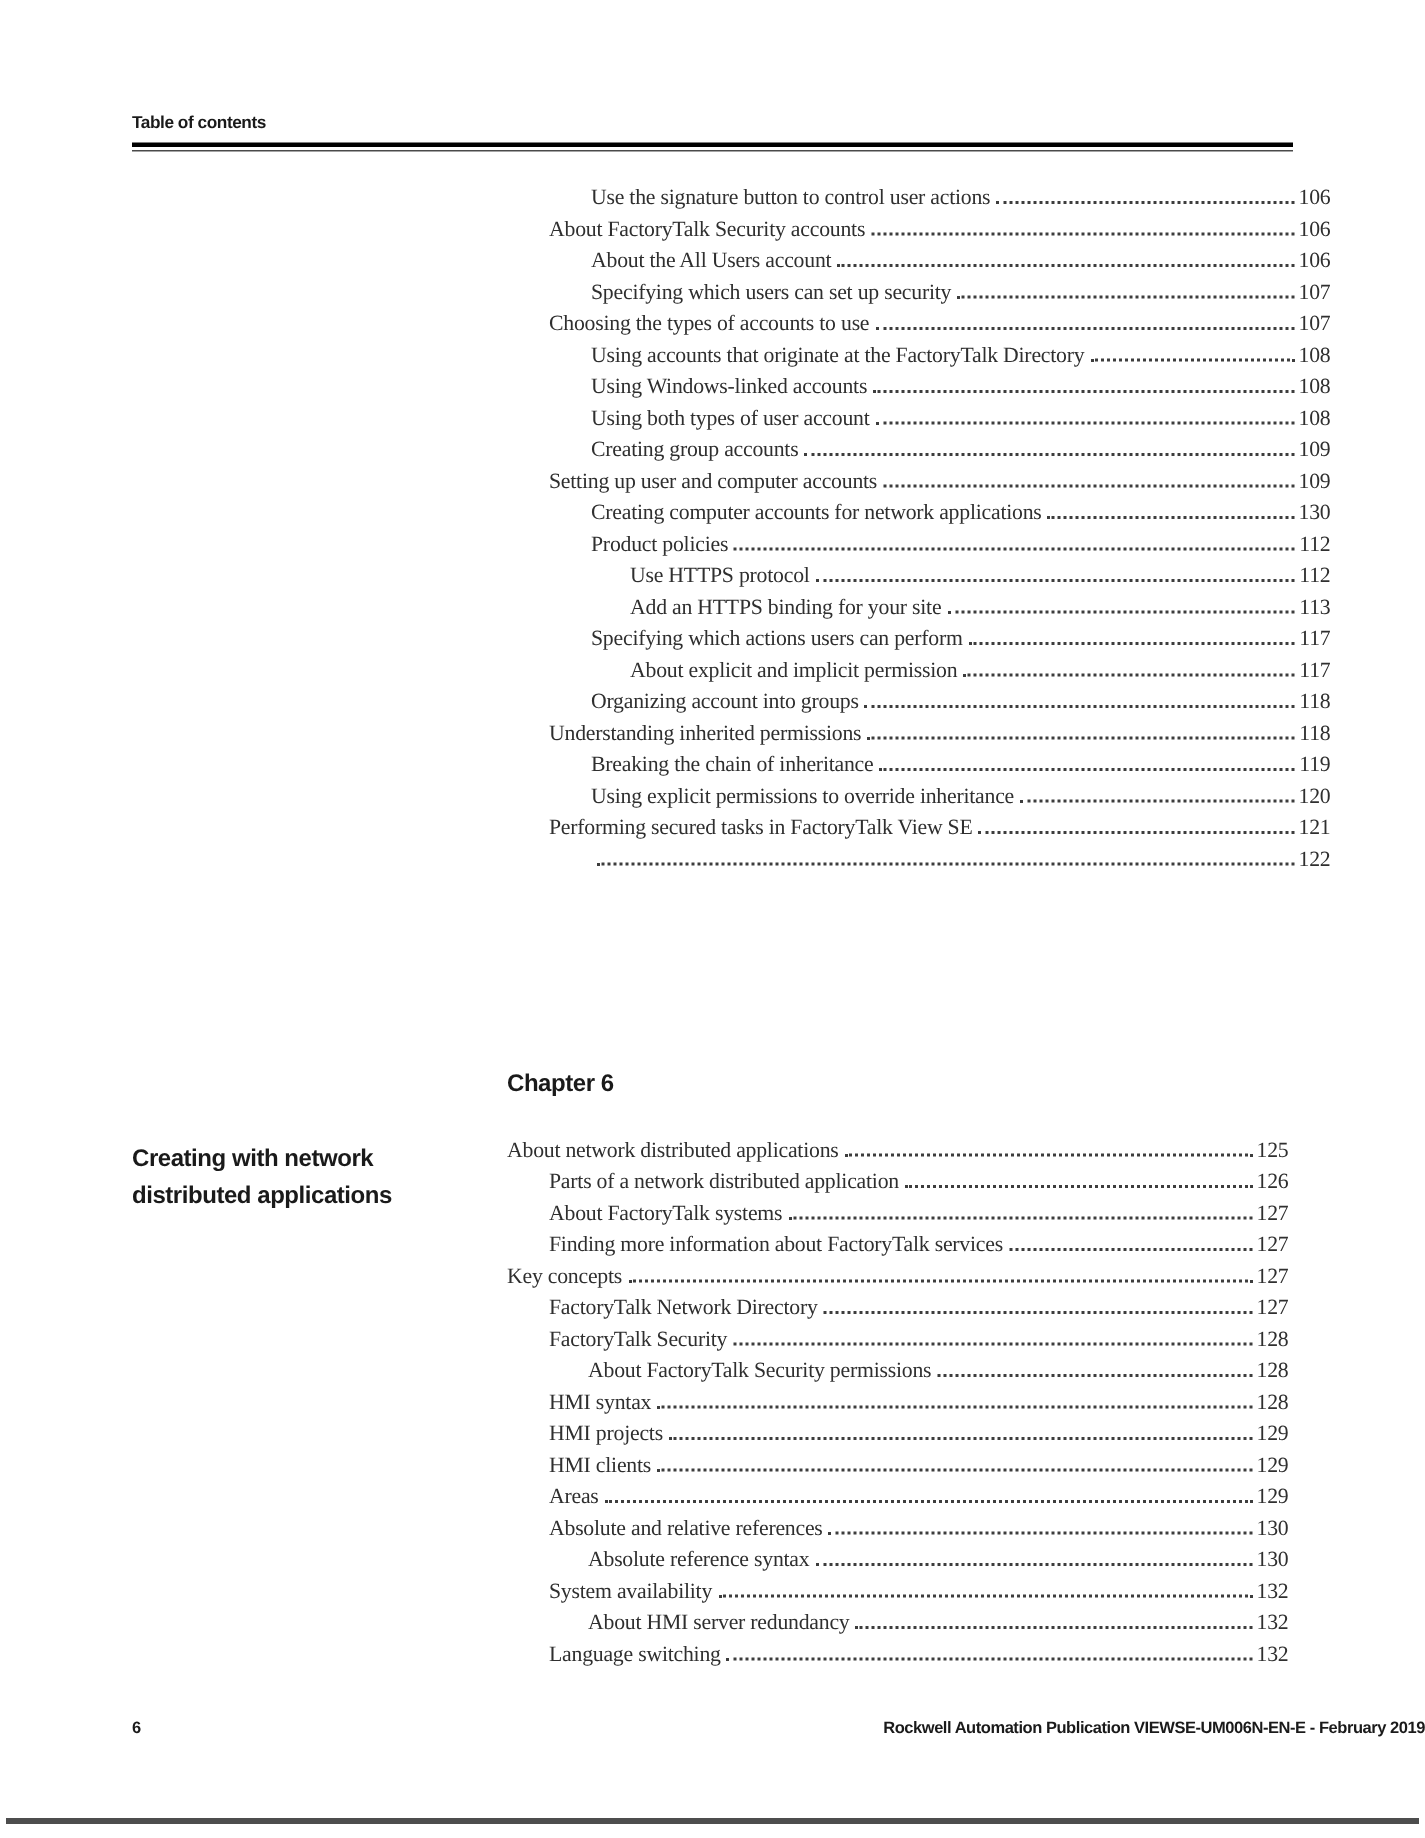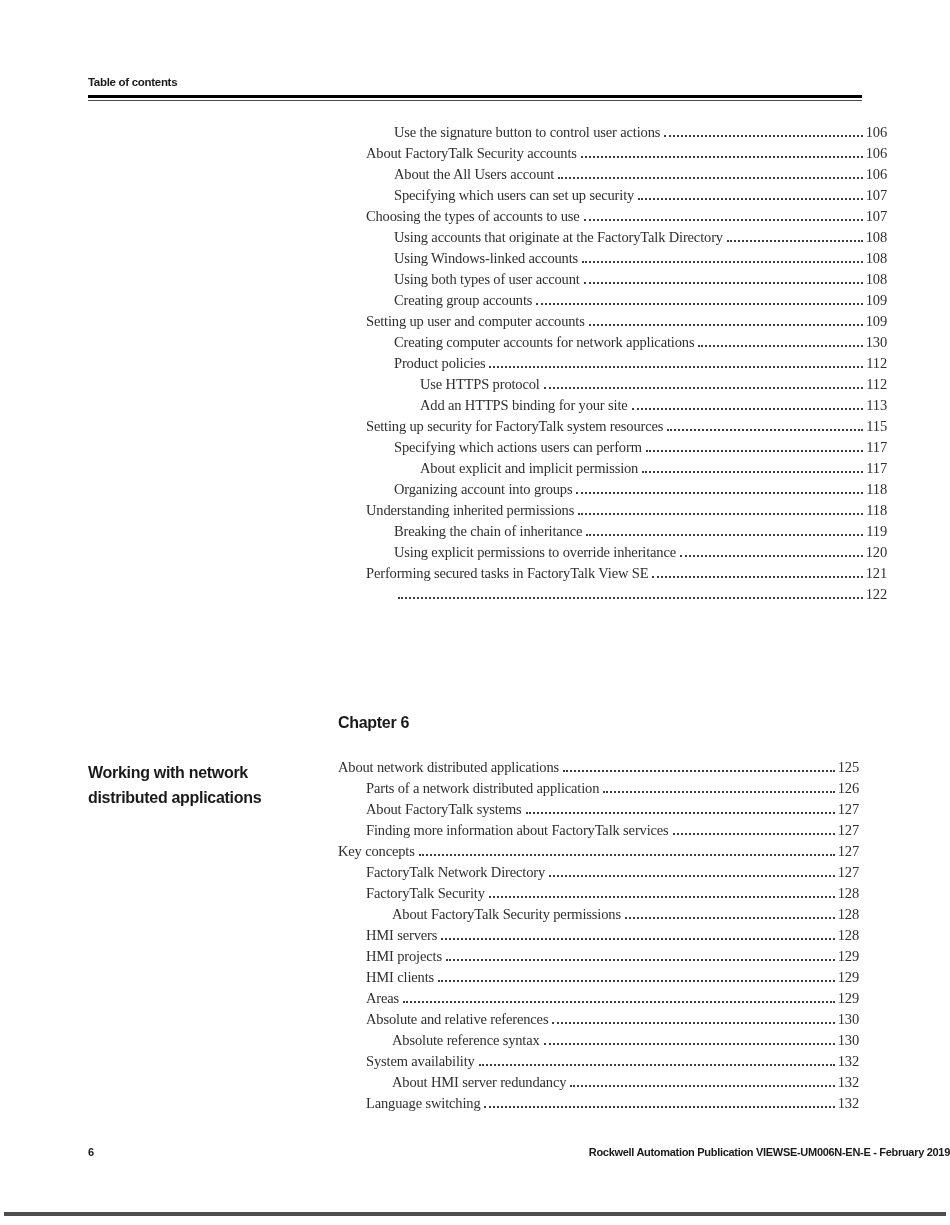--- a/index.html
+++ b/index.html
@@ -174,25 +174,20 @@
     <div class="toc-row level-2">
       <span class="toc-title">Use HTTPS protocol</span>
       <span class="toc-leader"></span>
       <span class="toc-page">112</span>
     </div>
     <div class="toc-row level-2">
       <span class="toc-title">Add an HTTPS binding for your site</span>
       <span class="toc-leader"></span>
       <span class="toc-page">113</span>
     </div>
-    <div class="toc-row level-0">
-      <span class="toc-title">Setting up security for FactoryTalk system resources</span>
-      <span class="toc-leader"></span>
-      <span class="toc-page">115</span>
-    </div>
     <div class="toc-row level-1">
       <span class="toc-title">Specifying which actions users can perform</span>
       <span class="toc-leader"></span>
       <span class="toc-page">117</span>
     </div>
     <div class="toc-row level-2">
       <span class="toc-title">About explicit and implicit permission</span>
       <span class="toc-leader"></span>
       <span class="toc-page">117</span>
     </div>
@@ -223,21 +218,21 @@
     </div>
     <div class="toc-row level-1">
       <span class="toc-leader"></span>
       <span class="toc-page">122</span>
     </div>
   </div>
 
 <div class="chapter-heading sans">Chapter 6</div>
 
 <div class="sidebar-title sans">
-  <div>Working with network</div>
+  <div>Creating with network</div>
   <div>distributed applications</div>
 </div>
 
 <div id="toc-section-1" class="toc-col">
     <div class="toc-row level-0">
       <span class="toc-title">About network distributed applications</span>
       <span class="toc-leader"></span>
       <span class="toc-page">125</span>
     </div>
     <div class="toc-row level-1">
@@ -269,21 +264,21 @@
       <span class="toc-title">FactoryTalk Security</span>
       <span class="toc-leader"></span>
       <span class="toc-page">128</span>
     </div>
     <div class="toc-row level-2">
       <span class="toc-title">About FactoryTalk Security permissions</span>
       <span class="toc-leader"></span>
       <span class="toc-page">128</span>
     </div>
     <div class="toc-row level-1">
-      <span class="toc-title">HMI servers</span>
+      <span class="toc-title">HMI syntax</span>
       <span class="toc-leader"></span>
       <span class="toc-page">128</span>
     </div>
     <div class="toc-row level-1">
       <span class="toc-title">HMI projects</span>
       <span class="toc-leader"></span>
       <span class="toc-page">129</span>
     </div>
     <div class="toc-row level-1">
       <span class="toc-title">HMI clients</span>

